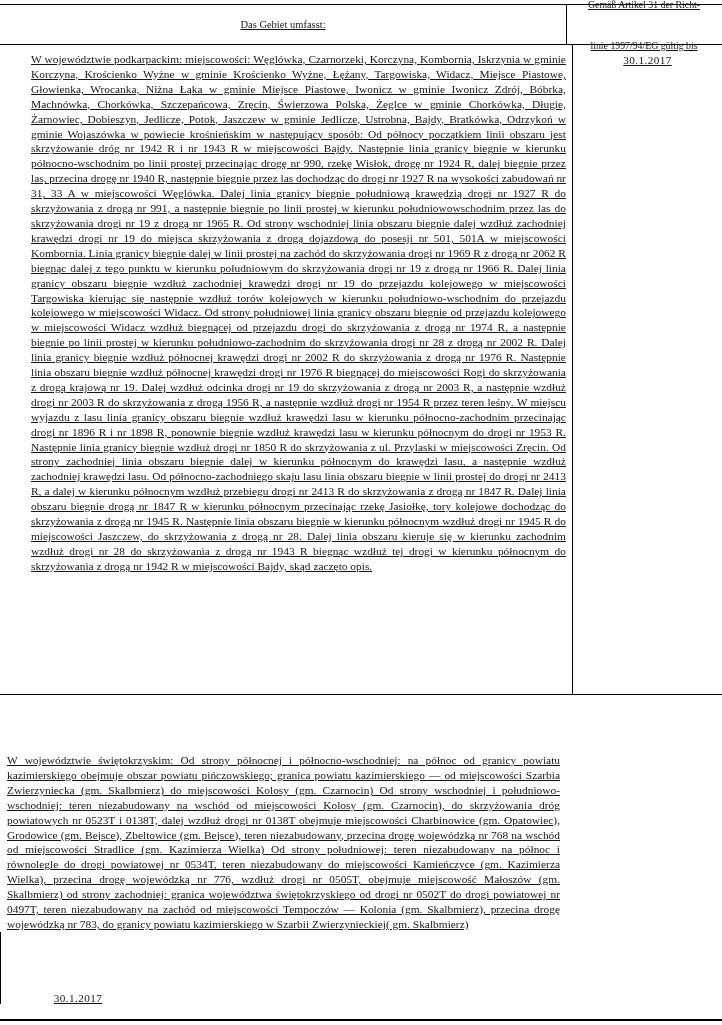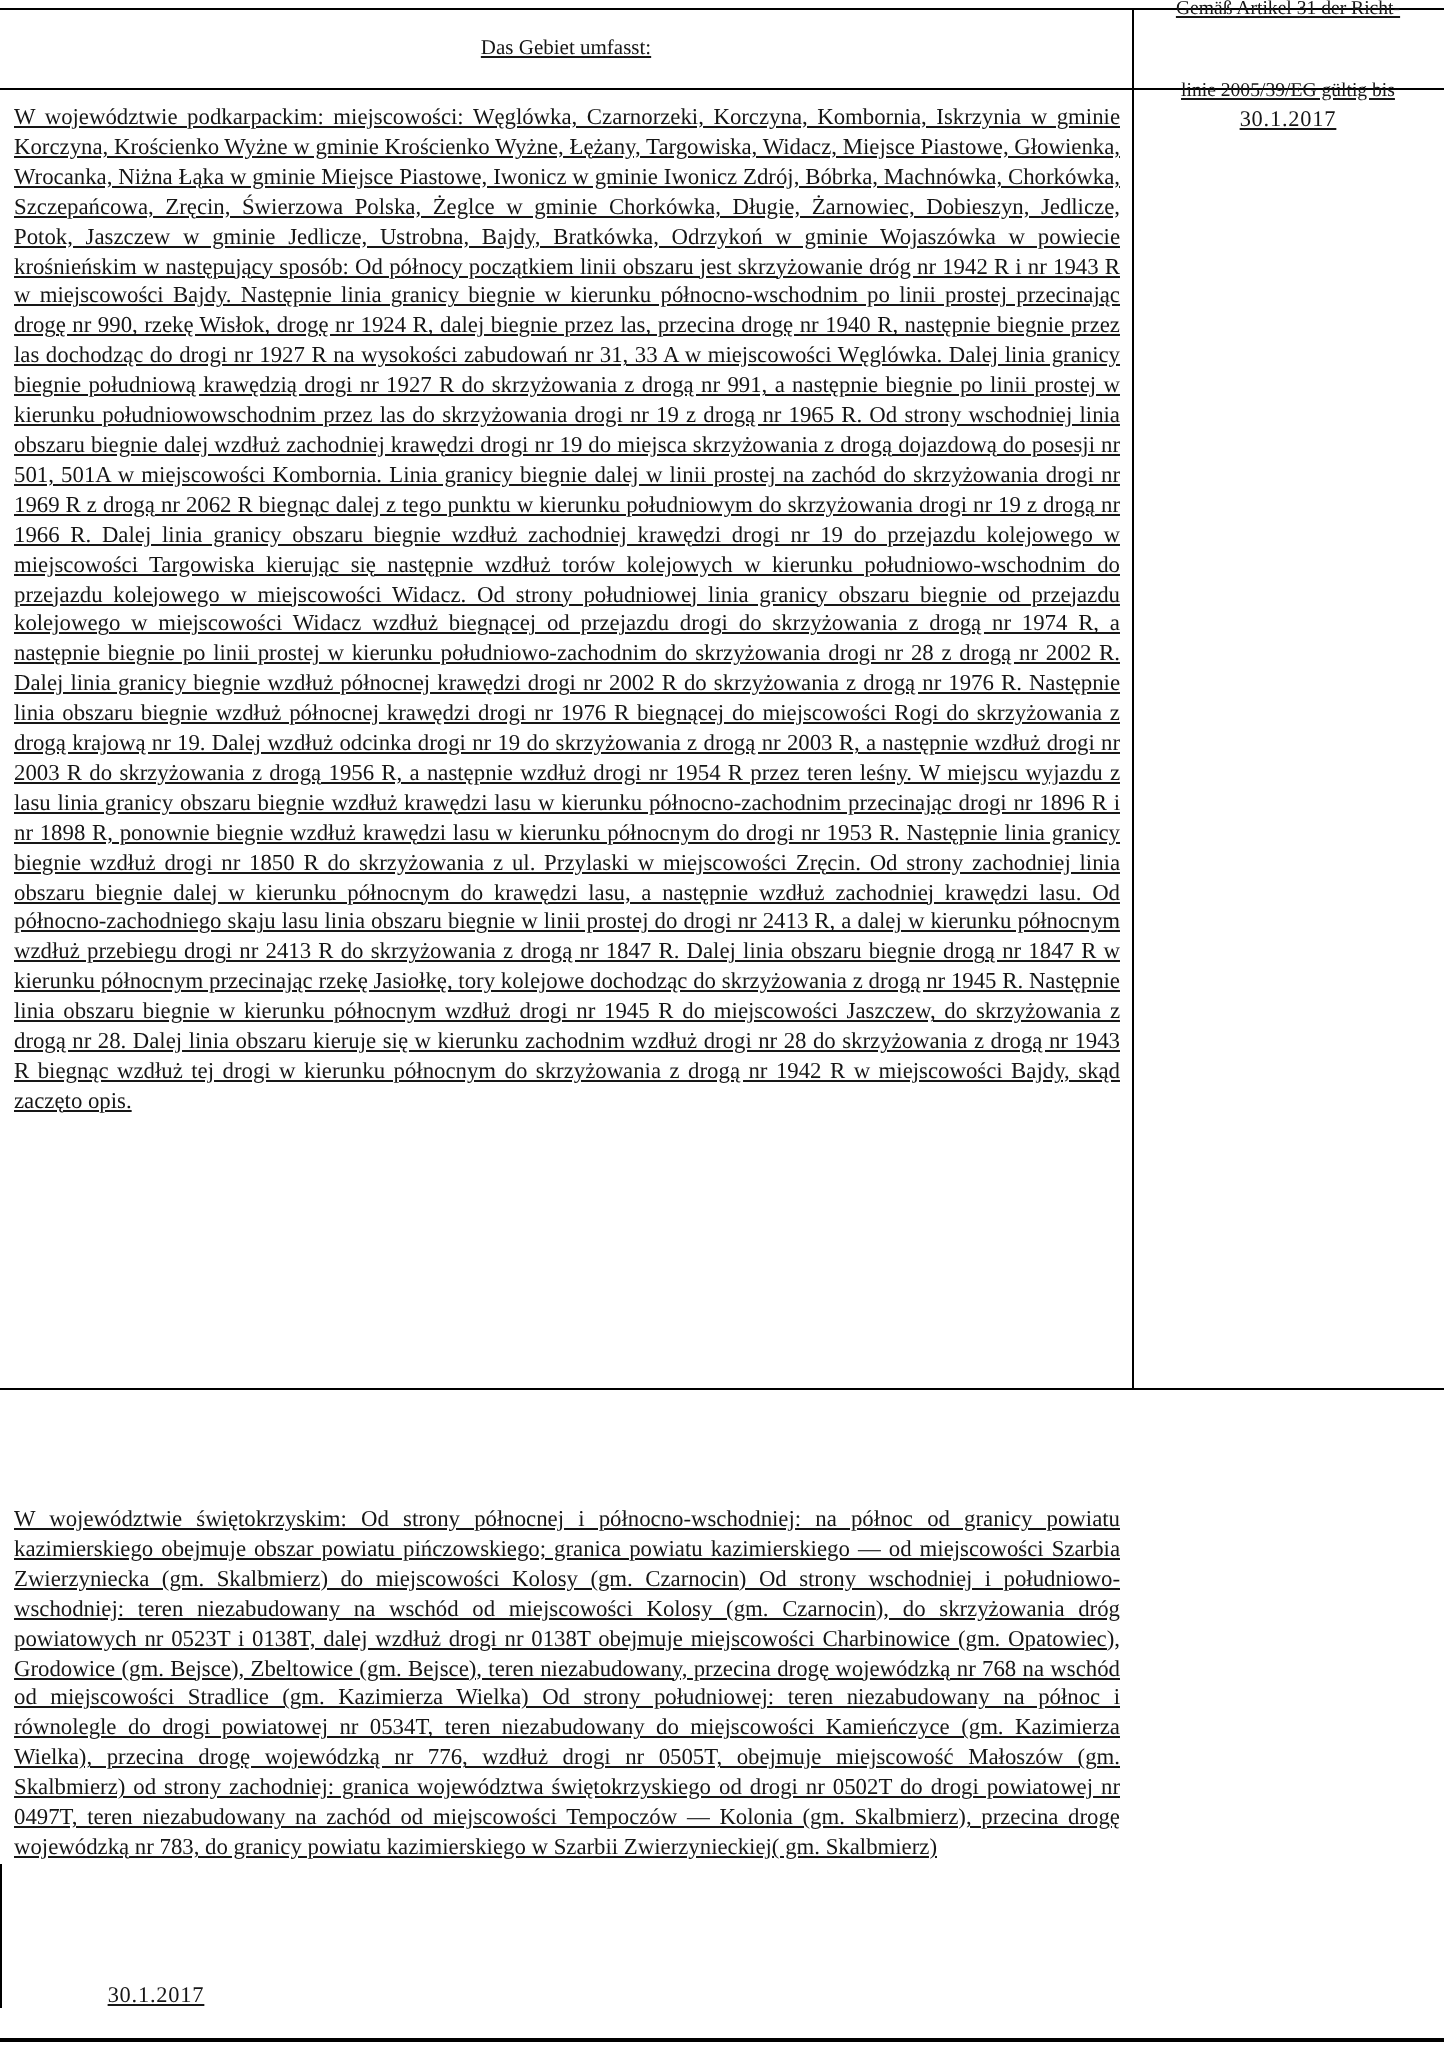--- a/index.html
+++ b/index.html
@@ -21,21 +21,21 @@
     border-top: 1px solid #000000;
     width: 722px;
     text-decoration: underline;
   }
   .row {
     display: flex;
     flex-direction: row;
     border-bottom: 1px solid #000000;
   }
   .row.header-row { height: 39px; }
-  .row.body-row-1 { height: 649px; }
+  .row.body-row-1 { height: 649px; padding-left: 24px; }
   .row.body-row-2 { height: 324px; border-bottom: 2px solid #000000; flex-direction: column; }
 
   .cell-left {
     width: 566px;
     box-sizing: border-box;
   }
   .cell-right {
     width: 155px;
     border-left: 1px solid #000000;
     box-sizing: border-box;
@@ -85,21 +85,21 @@
 
 <div class="page">
   <div class="tbl">
 
     <div class="row header-row">
       <div class="cell-left">
         <span>Das Gebiet umfasst:</span>
       </div>
       <div class="cell-right">
         <span>Gemäß Artikel 31 der Richt-</span>
-        <span>linie 2005/39/EG gültig bis</span>
+        <span>linie 1997/94/EG gültig bis</span>
       </div>
     </div>
 
     <div class="row body-row-1">
       <div class="cell-left">
         <p class="body-text">W województwie podkarpackim: miejscowości: Węglówka, Czarnorzeki, Korczyna, Kombornia, Iskrzynia w gminie Korczyna, Krościenko Wyżne w gminie Krościenko Wyżne, Łężany, Targowiska, Widacz, Miejsce Piastowe, Głowienka, Wrocanka, Niżna Łąka w gminie Miejsce Piastowe, Iwonicz w gminie Iwonicz Zdrój, Bóbrka, Machnówka, Chorkówka, Szczepańcowa, Zręcin, Świerzowa Polska, Żeglce w gminie Chorkówka, Długie, Żarnowiec, Dobieszyn, Jedlicze, Potok, Jaszczew w gminie Jedlicze, Ustrobna, Bajdy, Bratkówka, Odrzykoń w gminie Wojaszówka w powiecie krośnieńskim w następujący sposób: Od północy początkiem linii obszaru jest skrzyżowanie dróg nr 1942 R i nr 1943 R w miejscowości Bajdy. Następnie linia granicy biegnie w kierunku północno-wschodnim po linii prostej przecinając drogę nr 990, rzekę Wisłok, drogę nr 1924 R, dalej biegnie przez las, przecina drogę nr 1940 R, następnie biegnie przez las dochodząc do drogi nr 1927 R na wysokości zabudowań nr 31, 33 A w miejscowości Węglówka. Dalej linia granicy biegnie południową krawędzią drogi nr 1927 R do skrzyżowania z drogą nr 991, a następnie biegnie po linii prostej w kierunku południowowschodnim przez las do skrzyżowania drogi nr 19 z drogą nr 1965 R. Od strony wschodniej linia obszaru biegnie dalej wzdłuż zachodniej krawędzi drogi nr 19 do miejsca skrzyżowania z drogą dojazdową do posesji nr 501, 501A w miejscowości Kombornia. Linia granicy biegnie dalej w linii prostej na zachód do skrzyżowania drogi nr 1969 R z drogą nr 2062 R biegnąc dalej z tego punktu w kierunku południowym do skrzyżowania drogi nr 19 z drogą nr 1966 R. Dalej linia granicy obszaru biegnie wzdłuż zachodniej krawędzi drogi nr 19 do przejazdu kolejowego w miejscowości Targowiska kierując się następnie wzdłuż torów kolejowych w kierunku południowo-wschodnim do przejazdu kolejowego w miejscowości Widacz. Od strony południowej linia granicy obszaru biegnie od przejazdu kolejowego w miejscowości Widacz wzdłuż biegnącej od przejazdu drogi do skrzyżowania z drogą nr 1974 R, a następnie biegnie po linii prostej w kierunku południowo-zachodnim do skrzyżowania drogi nr 28 z drogą nr 2002 R. Dalej linia granicy biegnie wzdłuż północnej krawędzi drogi nr 2002 R do skrzyżowania z drogą nr 1976 R. Następnie linia obszaru biegnie wzdłuż północnej krawędzi drogi nr 1976 R biegnącej do miejscowości Rogi do skrzyżowania z drogą krajową nr 19. Dalej wzdłuż odcinka drogi nr 19 do skrzyżowania z drogą nr 2003 R, a następnie wzdłuż drogi nr 2003 R do skrzyżowania z drogą 1956 R, a następnie wzdłuż drogi nr 1954 R przez teren leśny. W miejscu wyjazdu z lasu linia granicy obszaru biegnie wzdłuż krawędzi lasu w kierunku północno-zachodnim przecinając drogi nr 1896 R i nr 1898 R, ponownie biegnie wzdłuż krawędzi lasu w kierunku północnym do drogi nr 1953 R. Następnie linia granicy biegnie wzdłuż drogi nr 1850 R do skrzyżowania z ul. Przylaski w miejscowości Zręcin. Od strony zachodniej linia obszaru biegnie dalej w kierunku północnym do krawędzi lasu, a następnie wzdłuż zachodniej krawędzi lasu. Od północno-zachodniego skaju lasu linia obszaru biegnie w linii prostej do drogi nr 2413 R, a dalej w kierunku północnym wzdłuż przebiegu drogi nr 2413 R do skrzyżowania z drogą nr 1847 R. Dalej linia obszaru biegnie drogą nr 1847 R w kierunku północnym przecinając rzekę Jasiołkę, tory kolejowe dochodząc do skrzyżowania z drogą nr 1945 R. Następnie linia obszaru biegnie w kierunku północnym wzdłuż drogi nr 1945 R do miejscowości Jaszczew, do skrzyżowania z drogą nr 28. Dalej linia obszaru kieruje się w kierunku zachodnim wzdłuż drogi nr 28 do skrzyżowania z drogą nr 1943 R biegnąc wzdłuż tej drogi w kierunku północnym do skrzyżowania z drogą nr 1942 R w miejscowości Bajdy, skąd zaczęto opis.</p>
       </div>
       <div class="cell-right">
         <span class="date">30.1.2017</span>
       </div>

